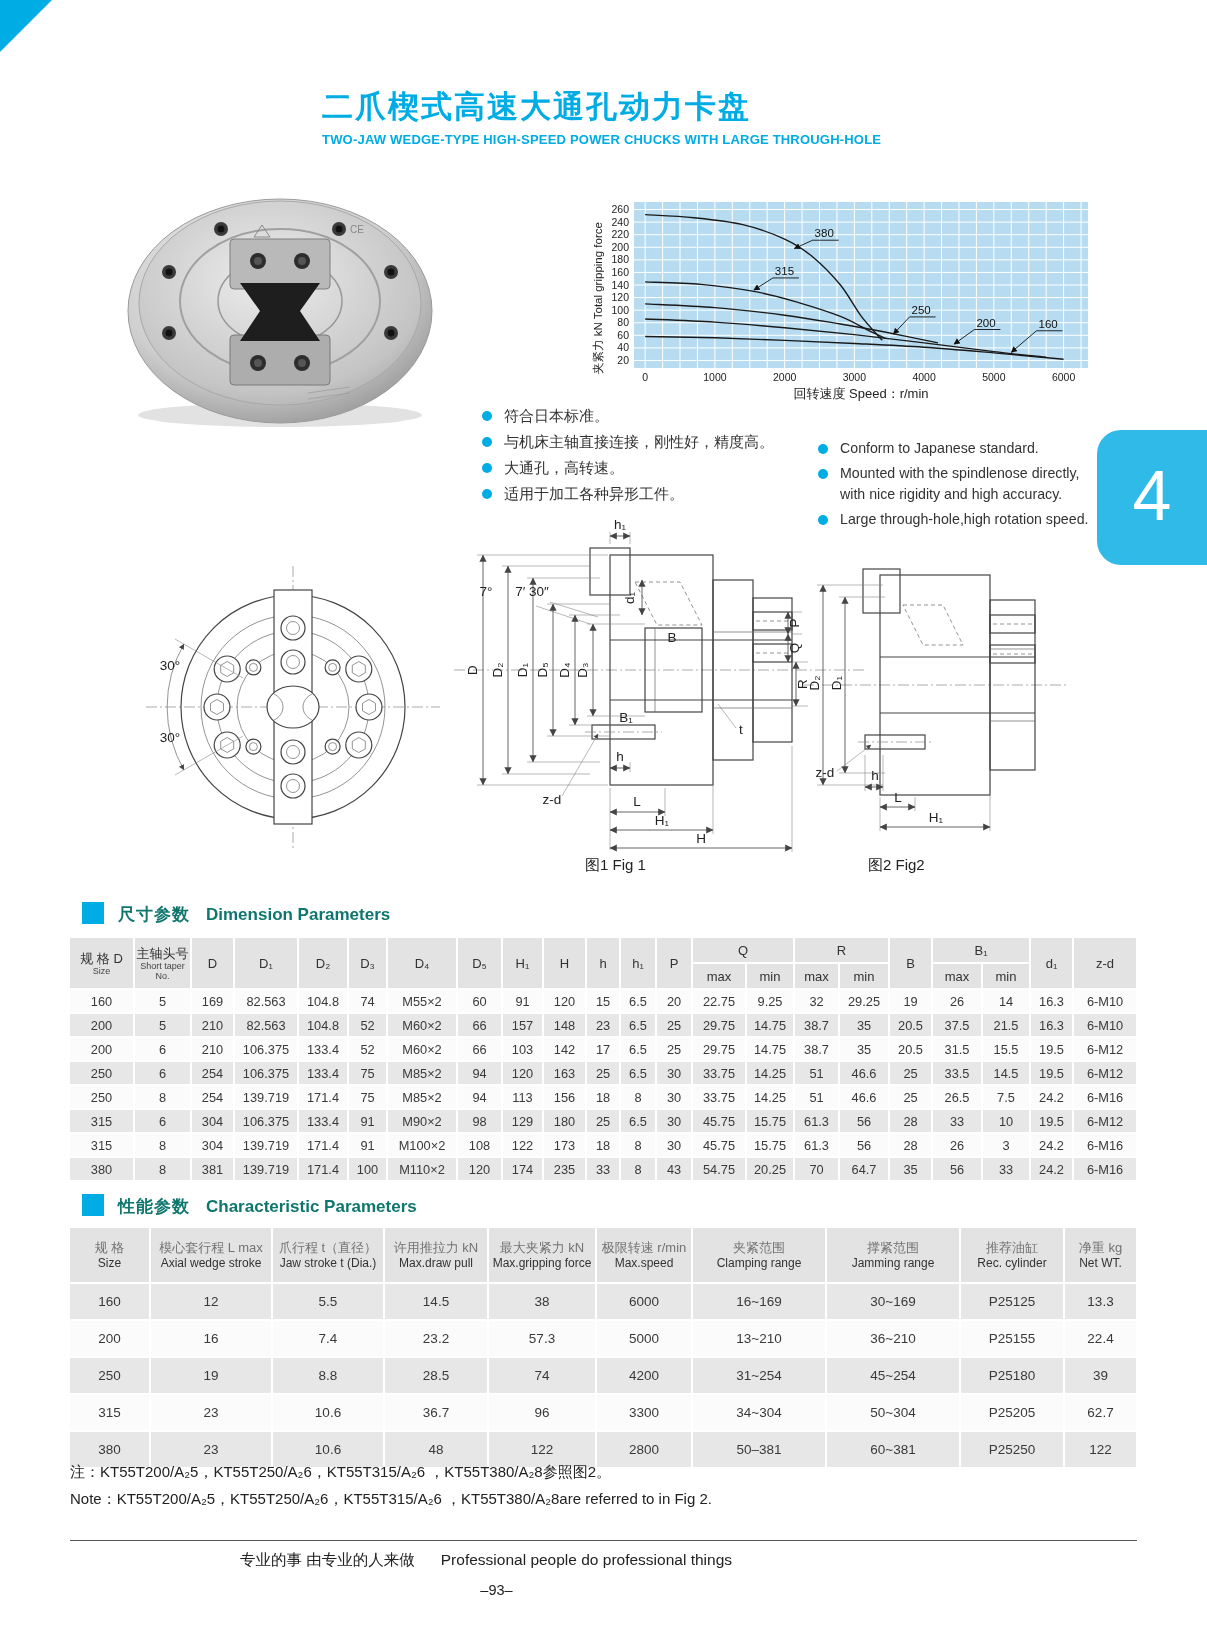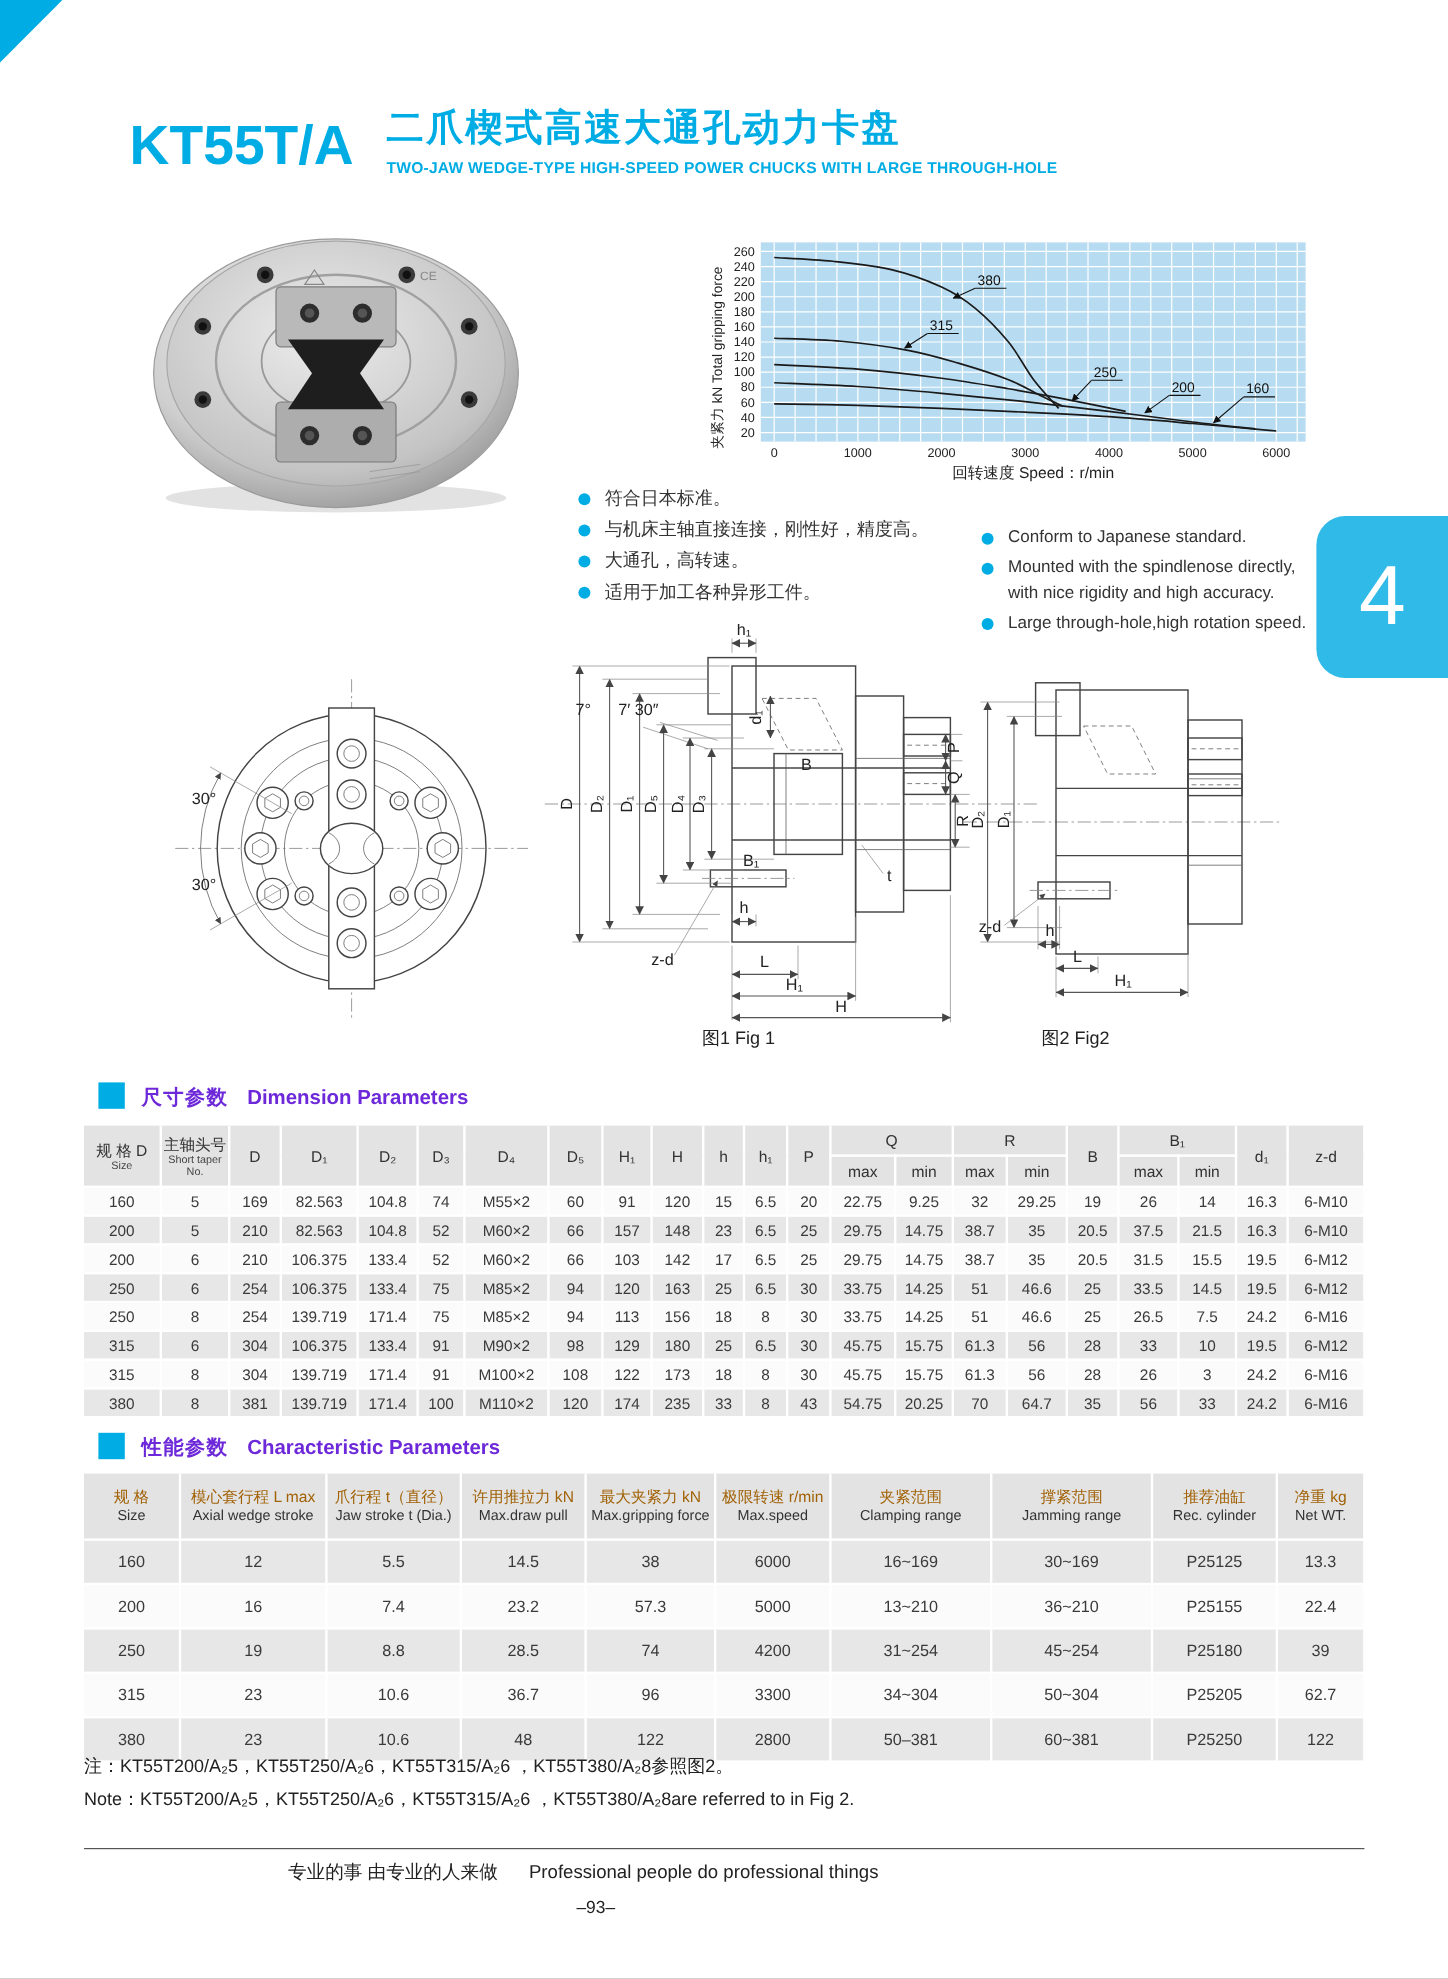--- a/index.html
+++ b/index.html
@@ -15,39 +15,39 @@
   .feat{position:absolute;list-style:none;margin:0;padding:0;}
   .feat-cn{left:482px;top:405px;width:330px;}
   .feat-en{left:818px;top:438px;width:276px;}
   .feat li{position:relative;padding-left:22px;margin-bottom:5px;font-size:15px;line-height:21px;color:#333;}
   .feat-en li{font-size:14.2px;line-height:21px;margin-bottom:4px;}
   .feat .dot{position:absolute;left:0;top:6px;width:10px;height:10px;border-radius:50%;background:#00ace4;}
   .side-tab{position:absolute;left:1097px;top:430px;width:110px;height:135px;background:#30bae7;
             border-radius:24px 0 0 24px;color:#fff;font-size:70px;text-align:center;line-height:132px;}
   .dwg{position:absolute;}
   .fig-cap{position:absolute;font-size:15px;color:#222;}
-  .sec{position:absolute;left:82px;font-size:17px;color:#6d28d9;}
+  .sec{position:absolute;left:82px;font-size:17px;color:#0f766e;}
   .sec .sq{display:inline-block;width:22px;height:22px;background:#00ace4;vertical-align:-4px;margin-right:14px;}
   .sec .sec-cn{font-weight:600;letter-spacing:1px;}
   .sec .sec-en{margin-left:16px;font-weight:600;}
   table.params{position:absolute;left:70px;border-collapse:collapse;table-layout:fixed;width:1067px;}
   table.params th,table.params td{border-right:2px solid #fff;border-bottom:2px solid #fff;
       text-align:center;vertical-align:middle;padding:0;}
   table.params th{background:#e3e3e3;font-weight:normal;}
   table.params td{font-size:12.8px;color:#3a3a3a;background:#fbfbfb;}
   table.params tr.shade td{background:#e7e7e7;}
   #dimTable{top:938px;}
   #dimTable th{font-size:13px;height:24px;color:#333;}
   #dimTable td{height:22px;}
   #dimTable .hc1{font-size:13px;line-height:15px;}
   #dimTable .hc2{font-size:9px;line-height:10px;color:#444;}
   #charTable{top:1228px;}
   #charTable th{height:54px;}
   #charTable td{height:35px;font-size:13.5px;}
-  #charTable .hc1{font-size:13px;line-height:17px;color:#a16207;}
+  #charTable .hc1{font-size:13px;line-height:17px;color:#737373;}
   #charTable .hc2{font-size:12px;line-height:15px;color:#333;}
   .note{position:absolute;left:70px;font-size:15px;color:#222;}
   .footer-line{position:absolute;left:70px;top:1540px;width:1067px;border-top:1.5px solid #555;}
   .footer{position:absolute;left:0;top:1550px;width:972px;text-align:center;font-size:15.5px;color:#222;}
   .footer .fen{margin-left:26px;}
   .pageno{position:absolute;left:0;top:1582px;width:993px;text-align:center;font-size:14.5px;color:#222;}
   
   .oline{fill:none;stroke:#444;stroke-width:1.2;}
   .fillw{fill:#fff;stroke:#444;stroke-width:1.2;}
   .thin{fill:none;stroke:#666;stroke-width:0.7;}
@@ -57,21 +57,20 @@
   .dim{fill:none;stroke:#555;stroke-width:0.9;}
   .dwg-label{font-family:"Liberation Sans","DejaVu Sans",sans-serif;font-size:13.5px;fill:#222;text-anchor:middle;}
 </style>
 </head>
 <body>
 
 <div class="page">
 
   <div class="corner"></div>
 
-  <div class="model">KT55T/A</div>
   <div class="title-cn">二爪楔式高速大通孔动力卡盘</div>
   <div class="title-en">TWO-JAW WEDGE-TYPE HIGH-SPEED POWER CHUCKS WITH LARGE THROUGH-HOLE</div>
 
   <svg class="photo" width="335" height="250" viewBox="0 0 335 250">
     <defs>
       <radialGradient id="pgBody" cx="42%" cy="35%" r="75%">
         <stop offset="0%" stop-color="#f3f3f3"></stop>
           <stop offset="62%" stop-color="#cfcfcf"></stop>
           <stop offset="100%" stop-color="#8d8d8d"></stop>
       </radialGradient>

